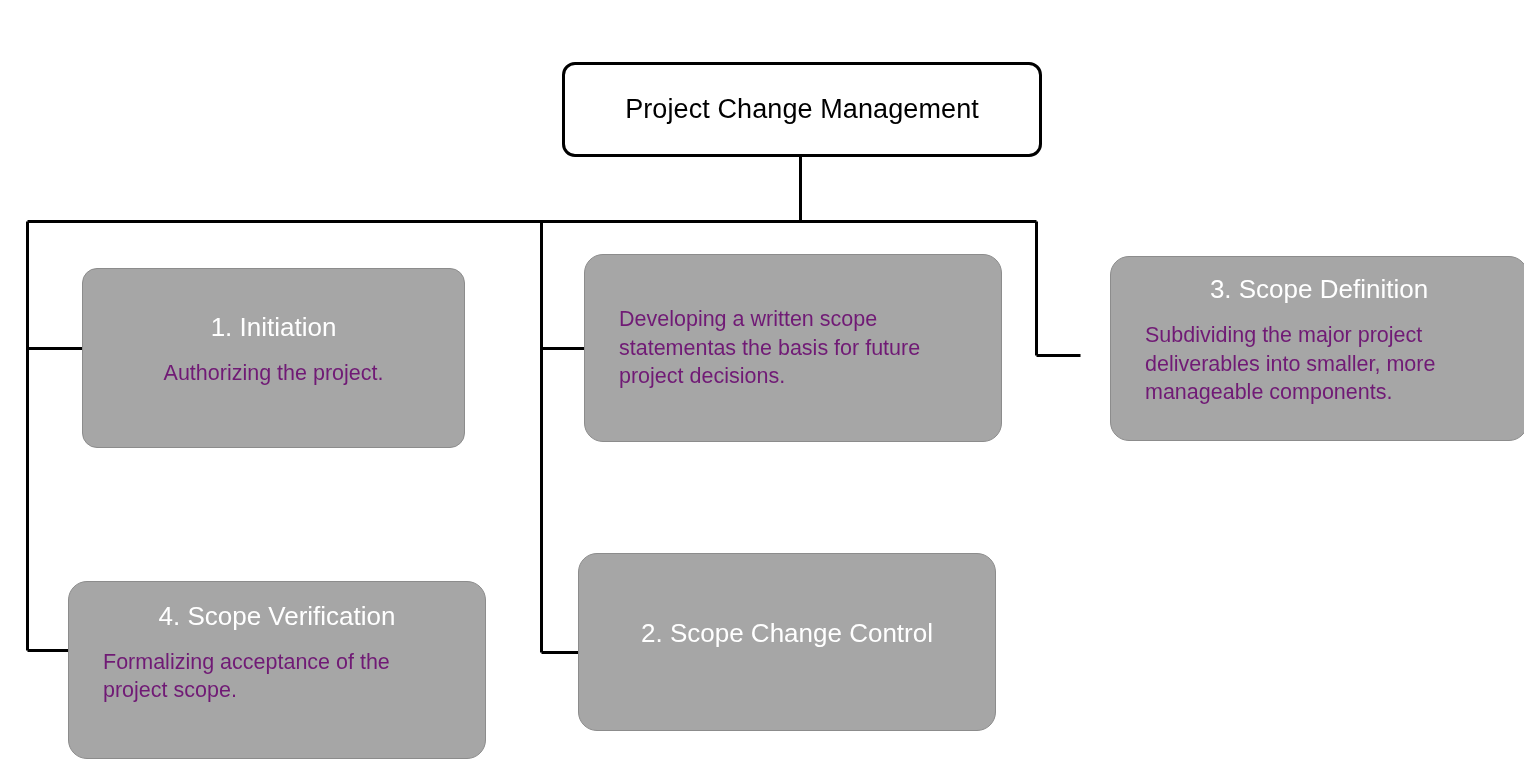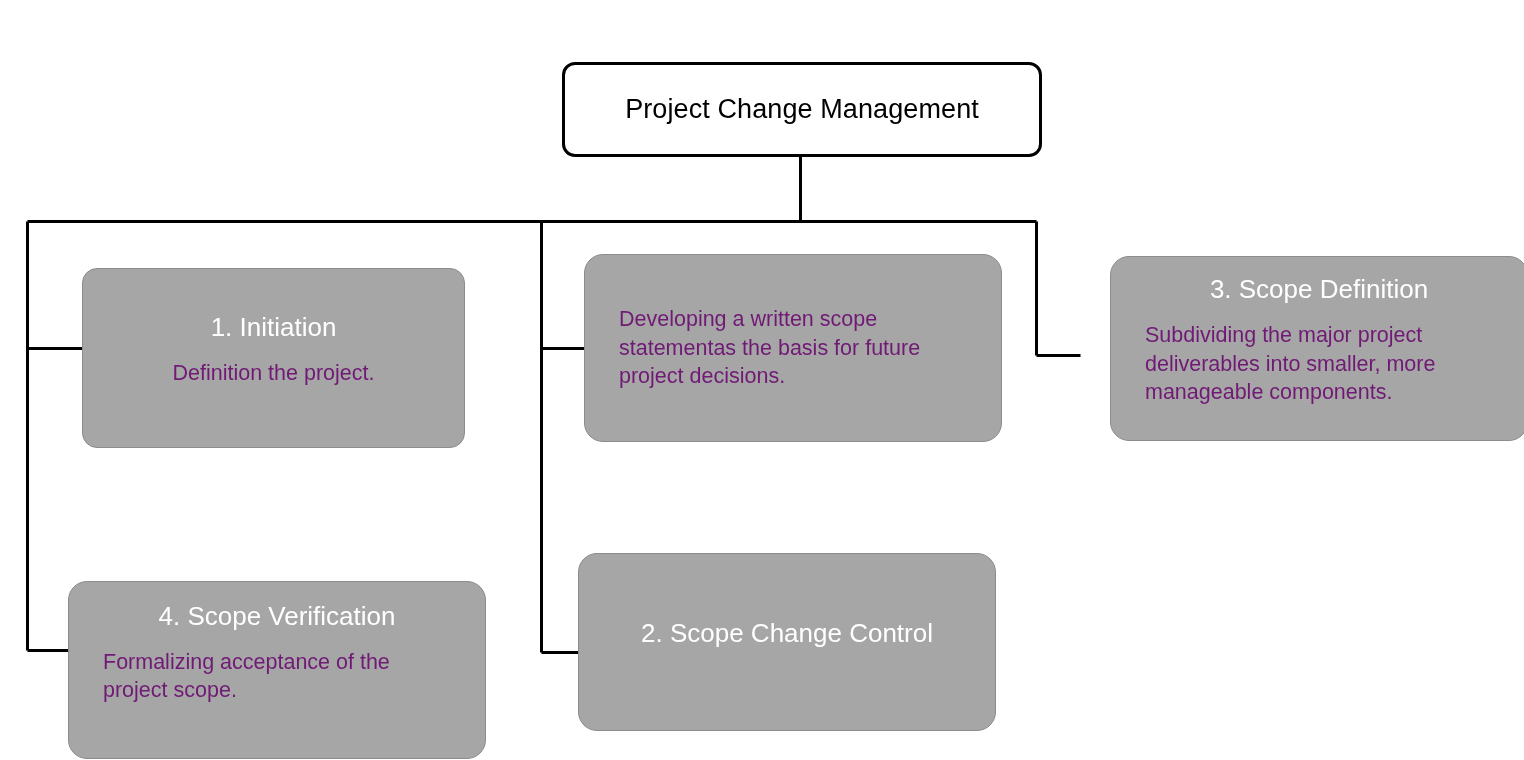--- a/index.html
+++ b/index.html
@@ -111,21 +111,21 @@
     </g>
   </svg>
 
   <div class="node node-root" style="left:562px; top:62px; width:480px; height:95px;">
     <div class="node-title">Project Change Management</div>
   </div>
 
   <div class="node node-child desc-center" style="left:82px; top:268px; width:383px; height:180px;border-radius:15px;">
     <div class="stack">
       <div class="node-title">1. Initiation</div>
-      <div class="node-desc">Definition the project.</div>
+      <div class="node-desc">Authorizing the project.</div>
     </div>
   </div>
 
   <div class="node node-child" style="left:584px; top:254px; width:418px; height:188px;">
     <div class="stack">
       <div class="node-desc">Developing a written scope statementas the basis for future project decisions.</div>
     </div>
   </div>
 
   <div class="node node-child" style="left:1110px; top:256px; width:418px; height:185px;">

